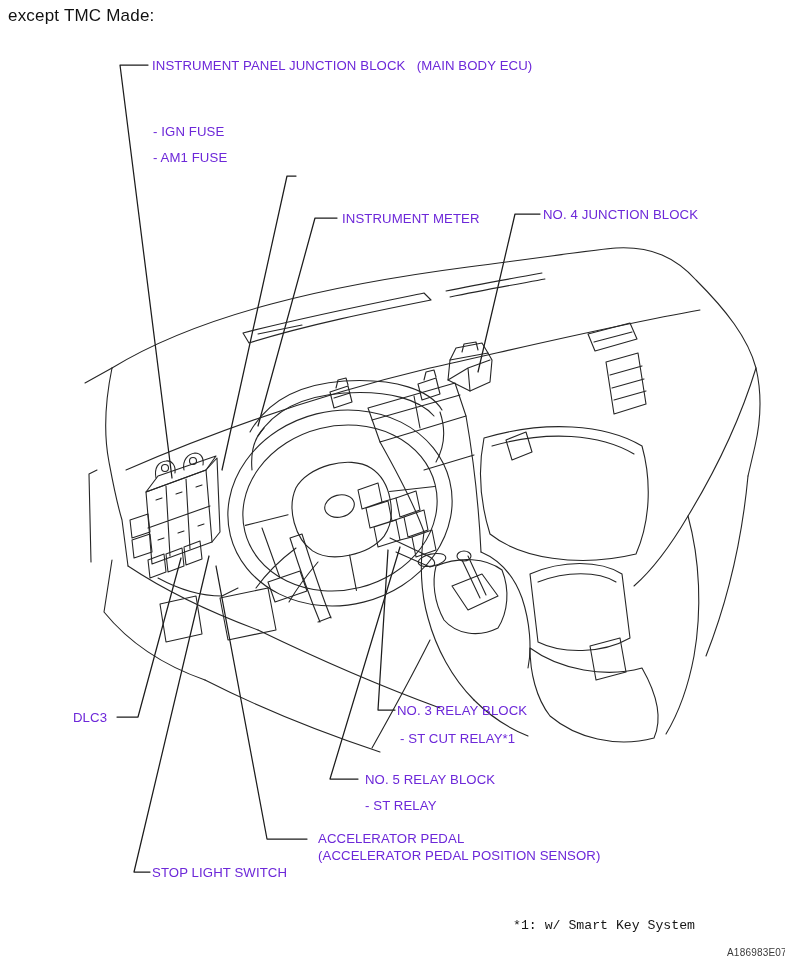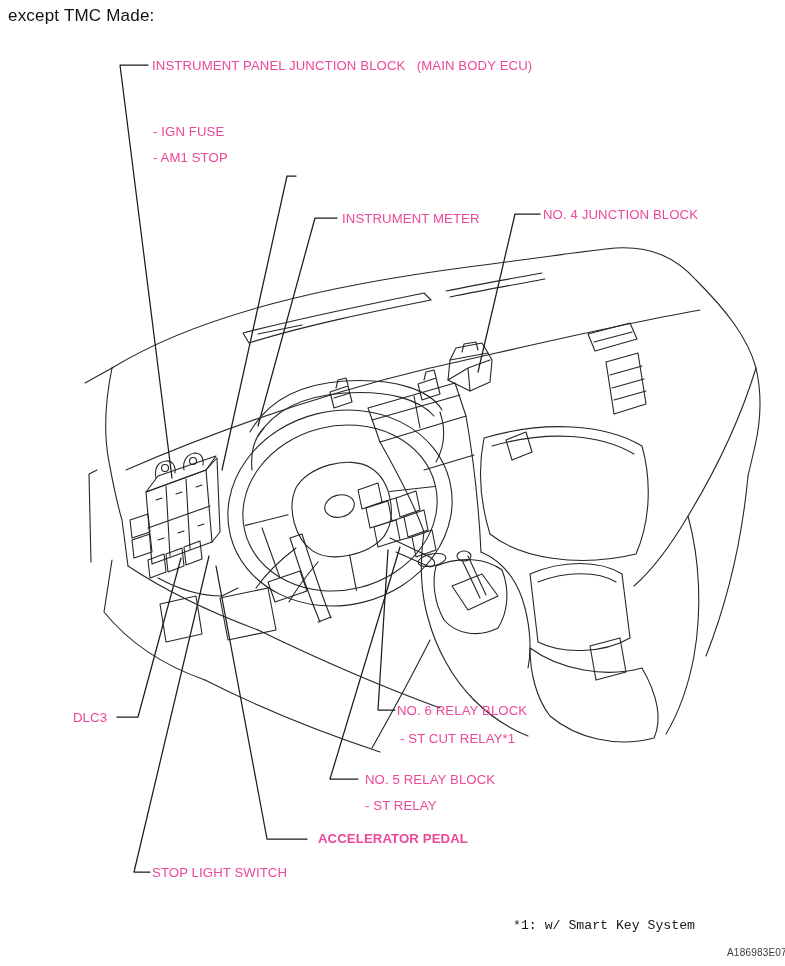--- a/index.html
+++ b/index.html
@@ -5,24 +5,24 @@
   html,body{margin:0;padding:0;background:#ffffff;}
   .canvas{
     position:relative;width:785px;height:966px;background:#fff;overflow:hidden;
     font-family:"Liberation Sans",sans-serif;color:#161616;
   }
   .hdr{
     position:absolute;left:8px;top:6px;font-size:17px;letter-spacing:.2px;
     color:#111;white-space:pre;
   }
   .lbl{
-    position:absolute;font-size:13.2px;line-height:16.5px;color:#ec4899;
+    position:absolute;font-size:13.2px;line-height:16.5px;color:#6d28d9;
     white-space:pre;letter-spacing:.1px;
   }
-  .lbl.two{line-height:16.5px;font-weight:bold;}
+  .lbl.two{line-height:16.5px;}
   .foot{position:absolute;font-size:13.2px;color:#161616;white-space:pre;font-family:Liberation Mono, monospace;}
   .code{position:absolute;font-size:10px;color:#3a3a3a;letter-spacing:.2px;}
   svg{position:absolute;left:0;top:0;}
   .art{stroke:#262626;stroke-width:1.1;fill:none;stroke-linecap:round;stroke-linejoin:round;}
   .leader{stroke:#1c1c1c;stroke-width:1.25;fill:none;stroke-linecap:round;stroke-linejoin:round;}
 </style>
 </head>
 <body>
 
 <div class="canvas">
@@ -151,26 +151,27 @@
       <path class="art" d="M530,574 C562,560 600,560 622,574 L630,638 C602,654 562,654 538,642 Z"></path>
       <path class="art" d="M538,582 C566,571 598,571 616,582"></path>
       <path class="art" d="M590,646 L620,638 L626,672 L596,680 Z"></path>
       <path class="art" d="M530,648 C560,670 606,678 642,668 C658,696 662,720 654,738 C616,748 576,738 550,716 C536,698 530,672 530,648 Z"></path>
       <path class="art" d="M688,516 C700,560 702,610 694,656 C688,688 678,714 666,734"></path>
     </g>
   </svg>
 
   <div class="lbl" style="left:152px;top:58px">INSTRUMENT PANEL JUNCTION BLOCK   (MAIN BODY ECU)</div>
   <div class="lbl" style="left:153px;top:124px">- IGN FUSE</div>
-  <div class="lbl" style="left:153px;top:150px">- AM1 STOP</div>
+  <div class="lbl" style="left:153px;top:150px">- AM1 FUSE</div>
   <div class="lbl" style="left:342px;top:211px">INSTRUMENT METER</div>
   <div class="lbl" style="left:543px;top:207px">NO. 4 JUNCTION BLOCK</div>
   <div class="lbl" style="left:73px;top:710px">DLC3</div>
-  <div class="lbl" style="left:397px;top:703px">NO. 6 RELAY BLOCK</div>
+  <div class="lbl" style="left:397px;top:703px">NO. 3 RELAY BLOCK</div>
   <div class="lbl" style="left:400px;top:731px">- ST CUT RELAY*1</div>
   <div class="lbl" style="left:365px;top:772px">NO. 5 RELAY BLOCK</div>
   <div class="lbl" style="left:365px;top:798px">- ST RELAY</div>
   <div class="lbl two" style="left:318px;top:831px">ACCELERATOR PEDAL</div>
+  <div class="lbl two" style="left:318px;top:848px">(ACCELERATOR PEDAL POSITION SENSOR)</div>
   <div class="lbl" style="left:152px;top:865px">STOP LIGHT SWITCH</div>
 
   <div class="foot" style="left:513px;top:918px">*1: w/ Smart Key System</div>
   <div class="code" style="left:727px;top:947px">A186983E07</div>
 </div>
 
 </body></html>

